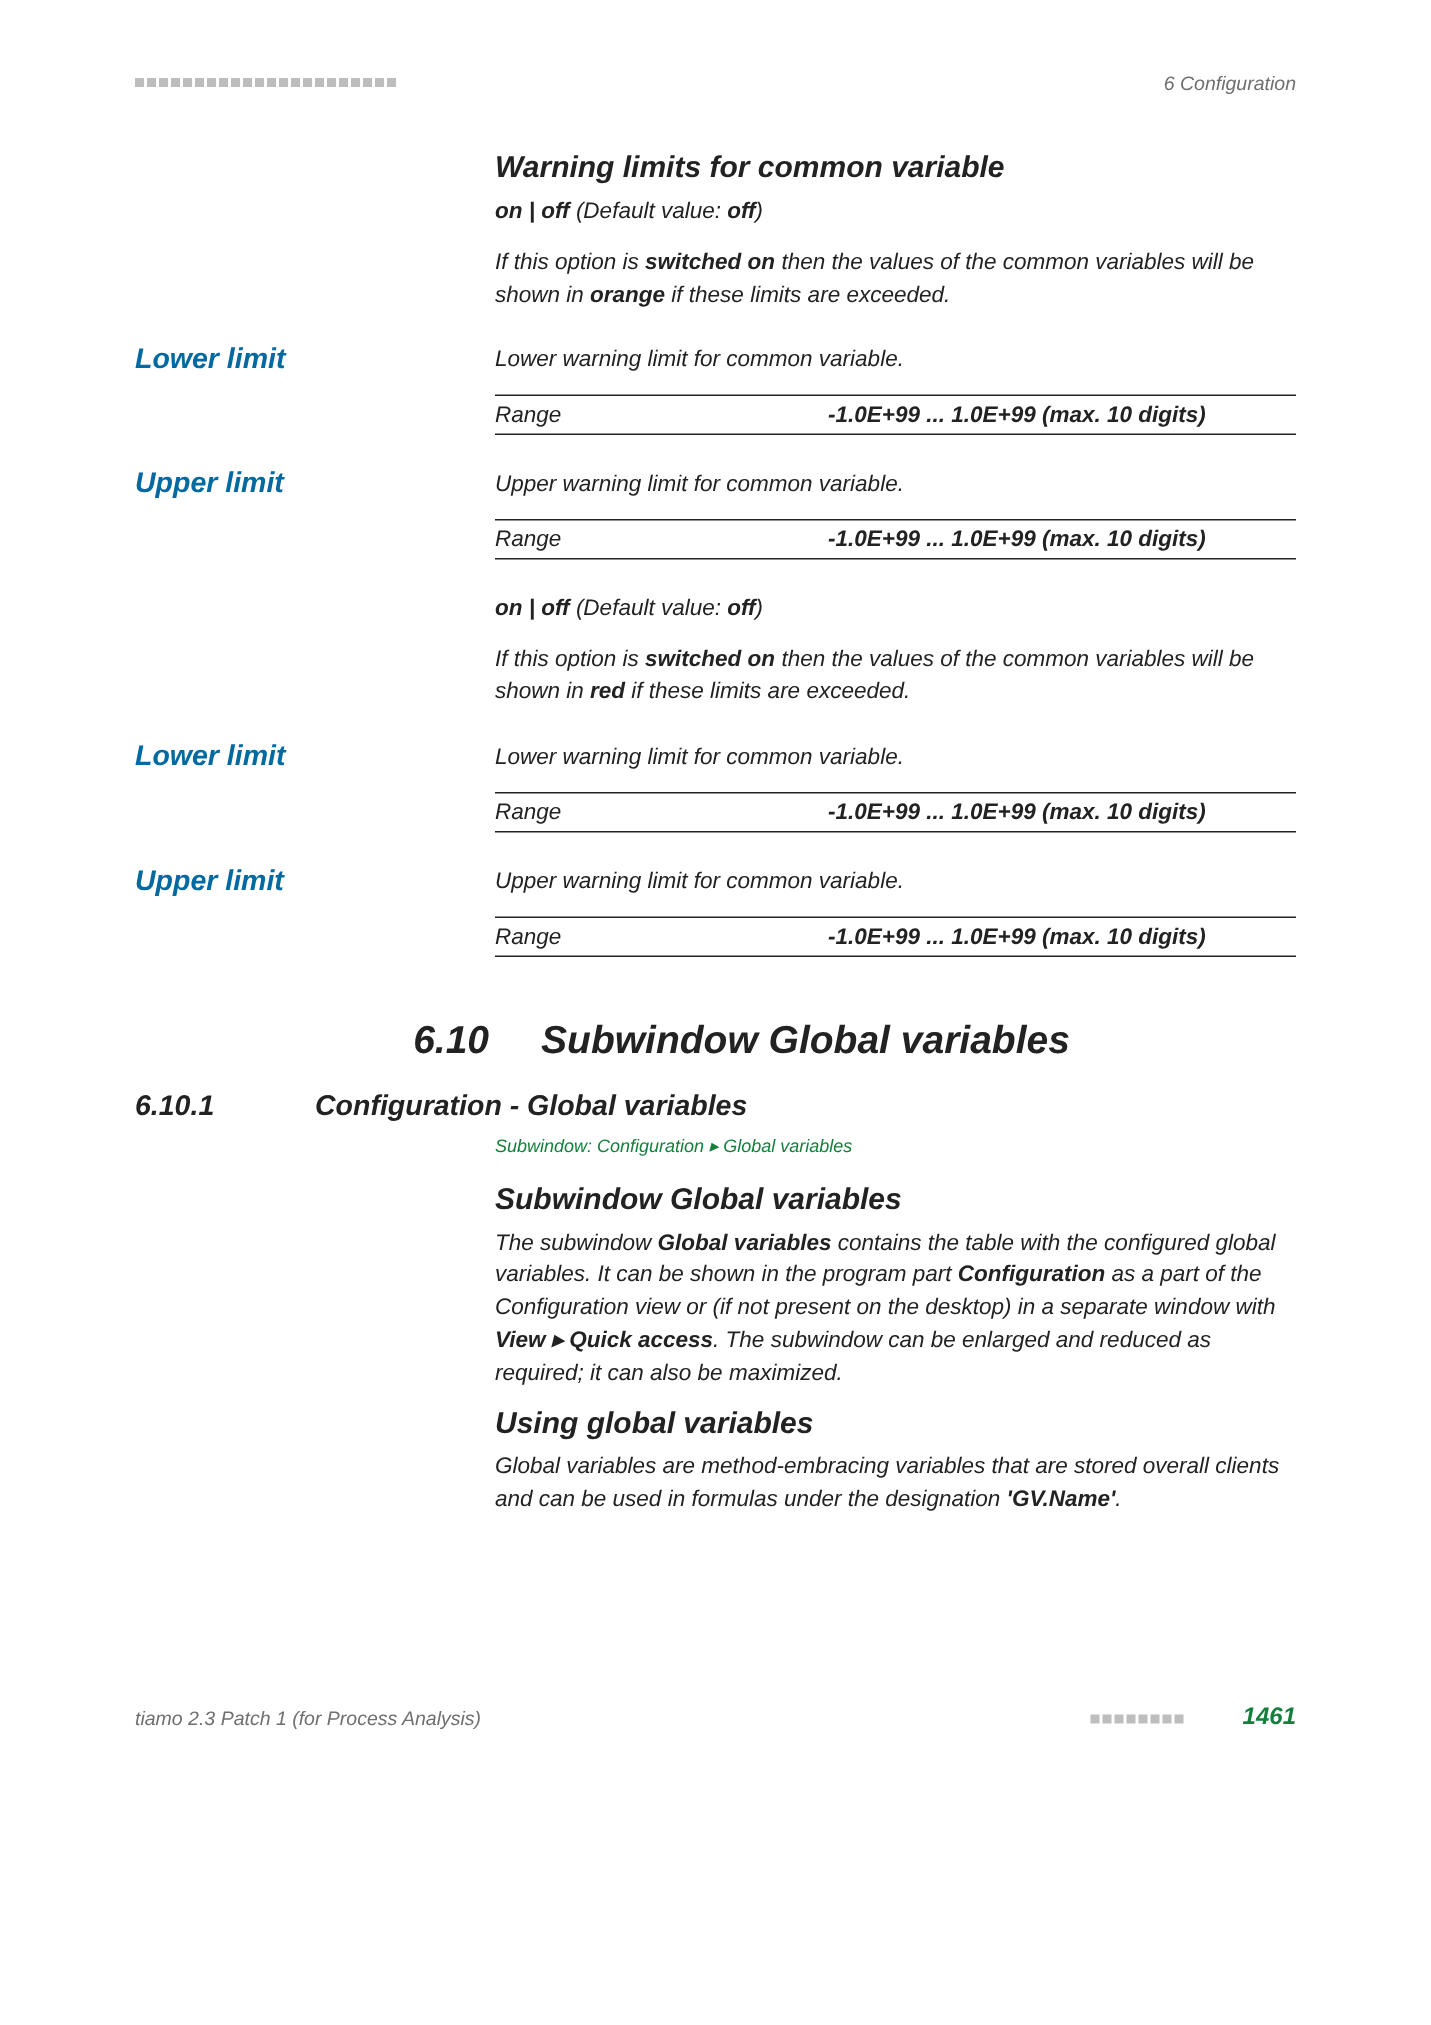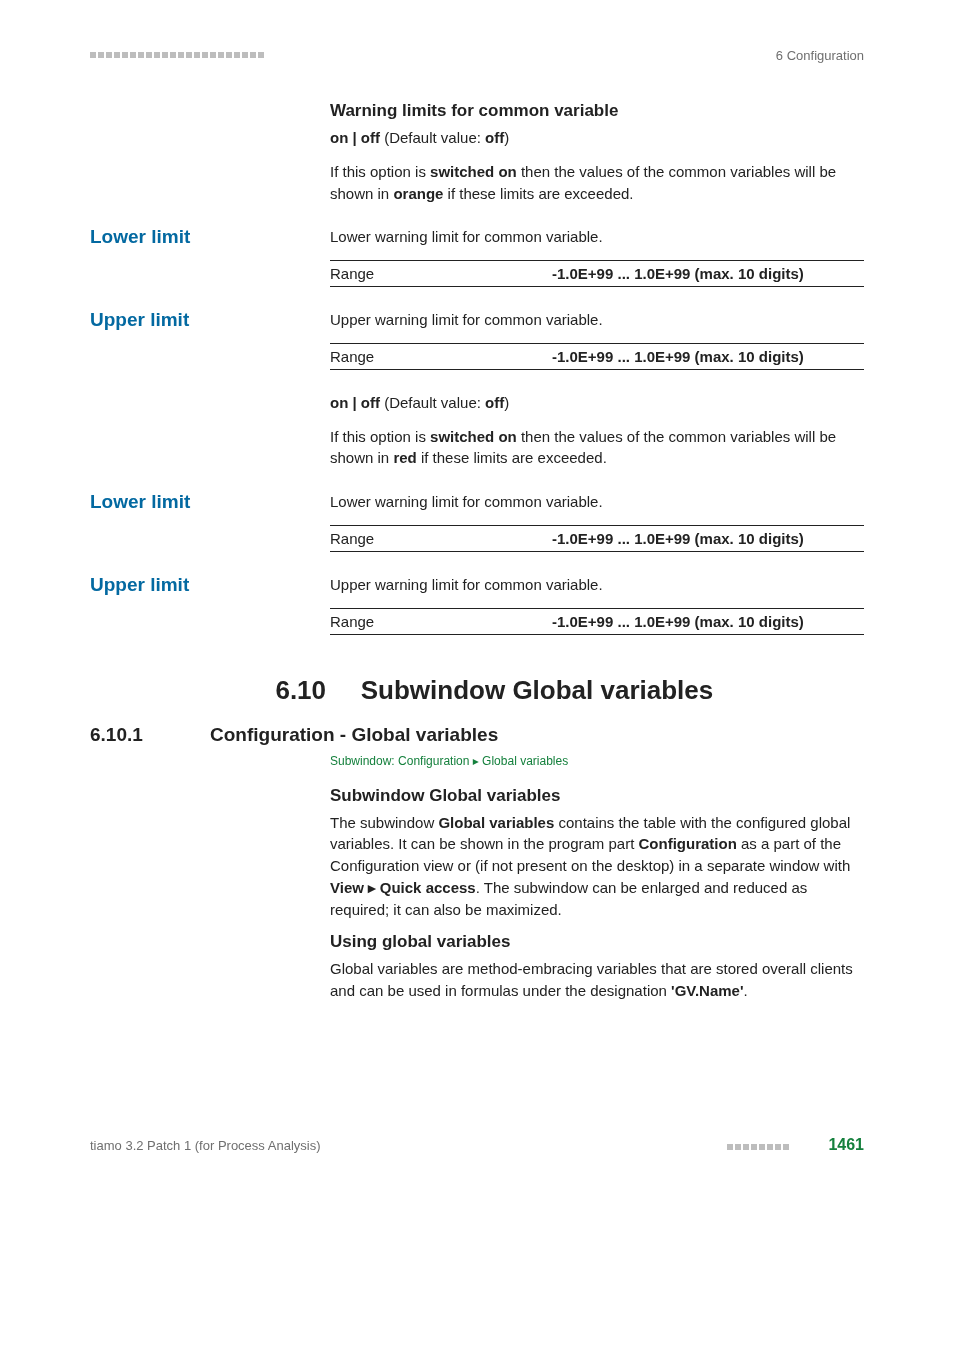--- a/index.html
+++ b/index.html
@@ -11,20 +11,21 @@
     font-family: "Segoe UI", "Helvetica Neue", Arial, sans-serif;
     color: #222;
     background: #fff;
   }
   .page {
     position: relative;
     width: 954px;
     height: 1194px;
     box-sizing: border-box;
     padding: 48px 90px 16px 90px;
+    font-style: italic;
   }
   .topbar {
     display: flex;
     justify-content: space-between;
     font-size: 13px;
     color: #6f6f6f;
     margin-bottom: 38px;
   }
   .rowblocks {
     position: absolute;
@@ -54,21 +55,21 @@
   }
   .para {
     font-size: 15px;
     line-height: 1.45;
     margin: 0 0 12px 0;
   }
   .para strong { font-weight: 700; }
   .subhead {
     font-family: Arial, sans-serif;
     font-weight: 900;
-    font-size: 17px;
+    font-size: 20px;
     margin: 0 0 6px 0;
   }
   .range-row {
     border-top: 1px solid #222;
     border-bottom: 1px solid #222;
     padding: 4px 0;
     display: flex;
     align-items: center;
     margin-bottom: 12px;
   }
@@ -249,21 +250,21 @@
 
       <p class="subhead">Using global variables</p>
       <p class="para">
         <span>Global variables are method-embracing variables that are stored overall clients and can be used in formulas under the designation </span><strong>'GV.Name'</strong><span>.</span>
       </p>
     </div>
 
   </div>
 
   <div class="footer">
-    <span>tiamo 3.2 Patch 1 (for Process Analysis)</span>
+    <span>tiamo 2.3 Patch 1 (for Process Analysis)</span>
     <span>
       <span class="blocks">
         <span class="b"></span>
           <span class="b"></span>
           <span class="b"></span>
           <span class="b"></span>
           <span class="b"></span>
           <span class="b"></span>
           <span class="b"></span>
           <span class="b"></span>

